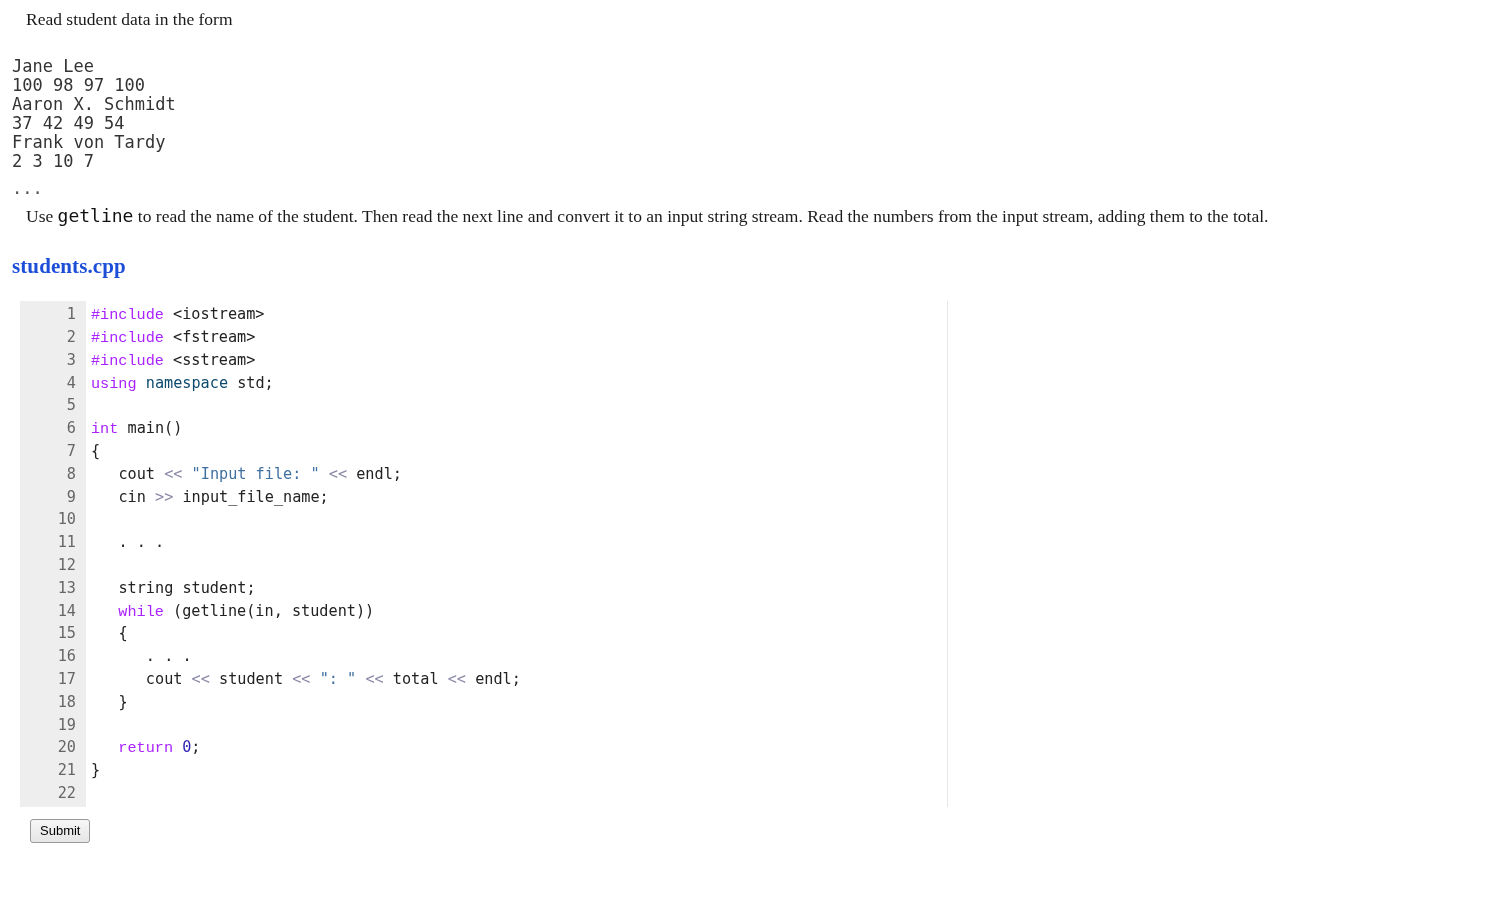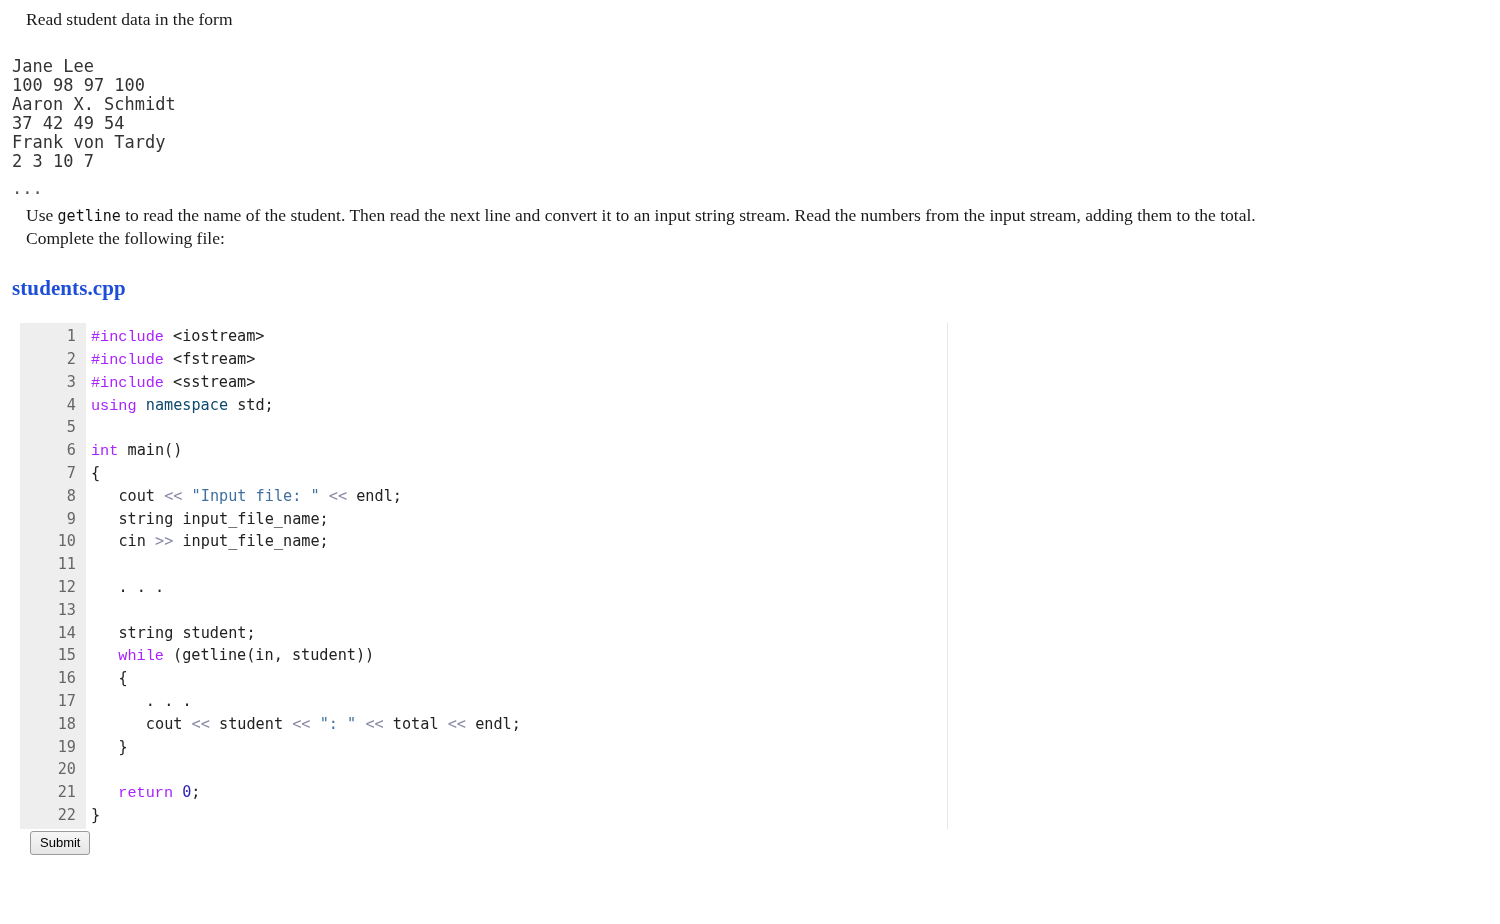--- a/index.html
+++ b/index.html
@@ -28,21 +28,21 @@
     margin: 0 0 0 16px;
     color: #1a1a1a;
   }
   .p-intro   { margin: 4px 0 0 0; }
   .p-getline { margin: 22px 0 0 0; }
   .p-print   { margin: 24px 0 0 0; }
   .p-complete{ margin: 24px 0 0 0; }
 
   code.inline {
     font-family: "DejaVu Sans Mono", "Liberation Mono", monospace;
-    font-size: 15px;
+    font-size: 18px;
     color: #111111;
   }
 
   pre.sample {
     font-family: "DejaVu Sans Mono", "Liberation Mono", monospace;
     font-size: 17px;
     line-height: 19px;
     color: #333333;
     margin: 26px 0 6px 2px;
     white-space: pre;
@@ -100,21 +100,21 @@
 
   
   .tok-kw    { color: #aa22ff; font-family: Liberation Mono, monospace; }           
   .tok-ns    { color: #0c4a6e; }           
   .tok-str   { color: #4070a0; }           
   .tok-op    { color: #8a8aa8; }           
   .tok-num   { color: #2b21b3; }           
   .tok-plain { color: #222222; }
 
   
-  .submit-row { margin: 2px 0 0 20px; }
+  .submit-row { margin: 12px 0 0 20px; }
   button.submit {
     font-family: "Liberation Sans", "DejaVu Sans", sans-serif;
     font-size: 13px;
     color: #000000;
     background: #efefef;
     background-image: linear-gradient(#f6f6f6, #e6e6e6);
     border: 1px solid #9a9a9a;
     border-radius: 3px;
     padding: 3px 9px 4px 9px;
     cursor: pointer;
@@ -130,21 +130,20 @@
   <pre class="sample"><span class="sline">Jane Lee</span>
 <span class="sline">100 98 97 100</span>
 <span class="sline">Aaron X. Schmidt</span>
 <span class="sline">37 42 49 54</span>
 <span class="sline">Frank von Tardy</span>
 <span class="sline">2 3 10 7</span><span class="dots">...</span></pre>
 
   <p class="prose p-getline"><span>Use </span><code class="inline">getline</code><span> to read the name of the student. Then read the next line and convert it to an input string stream. Read the numbers from the input stream, adding them to the total.</span></p>
 
 
-  <p class="prose p-complete">Complete the following file:</p>
 
   <h3 class="filename">students.cpp</h3>
 
   <div class="editor">
     <div class="gutter">
       <span class="ln">1</span>
       <span class="ln">2</span>
       <span class="ln">3</span>
       <span class="ln">4</span>
       <span class="ln">5</span>
@@ -169,21 +168,20 @@
 
     <div class="codearea">
       <span class="cl"><span class="tok-kw">#include</span> <span class="tok-plain">&lt;iostream&gt;</span></span>
       <span class="cl"><span class="tok-kw">#include</span> <span class="tok-plain">&lt;fstream&gt;</span></span>
       <span class="cl"><span class="tok-kw">#include</span> <span class="tok-plain">&lt;sstream&gt;</span></span>
       <span class="cl"><span class="tok-kw">using</span> <span class="tok-ns">namespace</span> <span class="tok-plain">std;</span></span>
       <span class="cl"></span>
       <span class="cl"><span class="tok-kw">int</span> <span class="tok-plain">main()</span></span>
       <span class="cl"><span class="tok-plain">{</span></span>
       <span class="cl"><span class="tok-plain">   cout </span><span class="tok-op">&lt;&lt;</span><span class="tok-plain"> </span><span class="tok-str">"Input file: "</span><span class="tok-plain"> </span><span class="tok-op">&lt;&lt;</span><span class="tok-plain"> endl;</span></span>
-      <span class="cl"><span class="tok-plain">   string input_file_name;</span></span>
       <span class="cl"><span class="tok-plain">   cin </span><span class="tok-op">&gt;&gt;</span><span class="tok-plain"> input_file_name;</span></span>
       <span class="cl"></span>
       <span class="cl"><span class="tok-plain">   . . .</span></span>
       <span class="cl"></span>
       <span class="cl"><span class="tok-plain">   string student;</span></span>
       <span class="cl"><span class="tok-kw">   while</span><span class="tok-plain"> (getline(in, student))</span></span>
       <span class="cl"><span class="tok-plain">   {</span></span>
       <span class="cl"><span class="tok-plain">      . . .</span></span>
       <span class="cl"><span class="tok-plain">      cout </span><span class="tok-op">&lt;&lt;</span><span class="tok-plain"> student </span><span class="tok-op">&lt;&lt;</span><span class="tok-plain"> </span><span class="tok-str">": "</span><span class="tok-plain"> </span><span class="tok-op">&lt;&lt;</span><span class="tok-plain"> total </span><span class="tok-op">&lt;&lt;</span><span class="tok-plain"> endl;</span></span>
       <span class="cl"><span class="tok-plain">   }</span></span>

